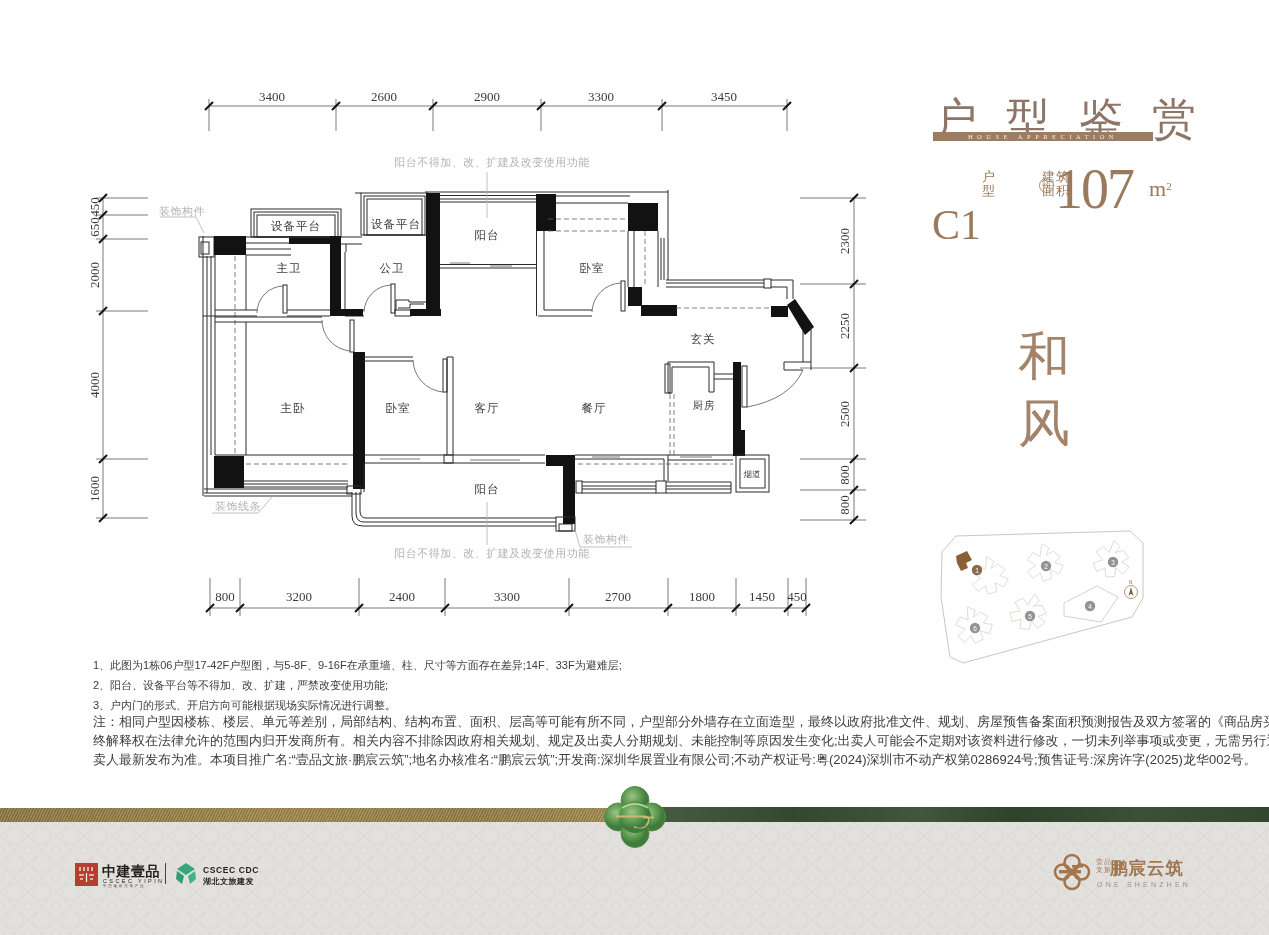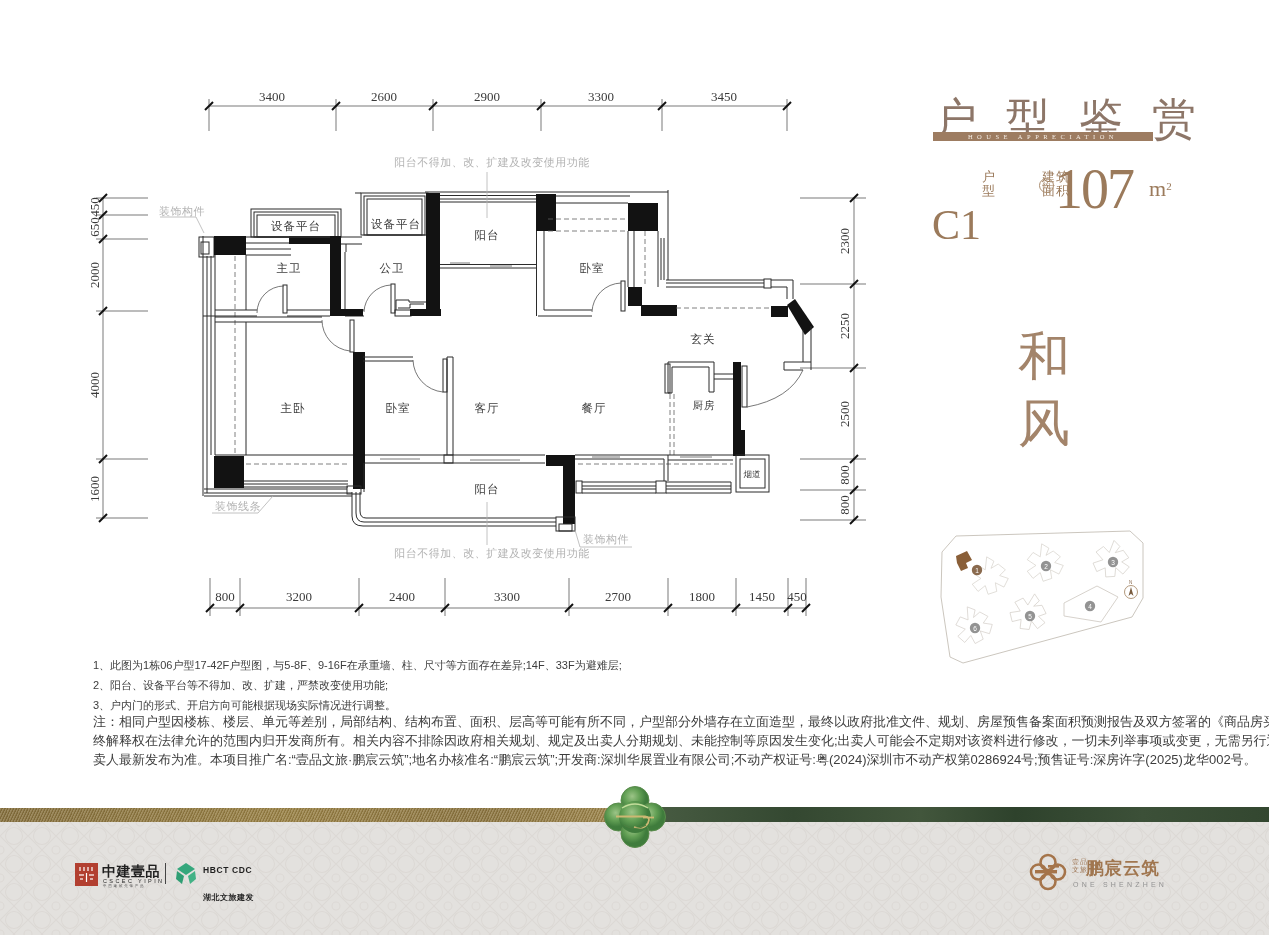--- a/index.html
+++ b/index.html
@@ -566,25 +566,25 @@
   <div class="abs" style="left:28px;top:22px;color:#555;font-size:3.5px;letter-spacing:1.8px;white-space:nowrap;">中国建筑先锋产品</div>
   <div class="abs" style="left:90px;top:1px;width:1px;height:21px;background:#444;"></div>
 
   <svg class="abs" style="left:98px;top:0px;" width="26" height="25" xmlns="http://www.w3.org/2000/svg">
     <g fill="#35a77c">
       <path d="M13,1 L22,7 L13,13 L4,7 Z"></path>
       <path d="M4,9 L11,14 L9,22 L3,17 Z" fill="#2f9e74"></path>
       <path d="M22,9 L15,14 L17,22 L23,17 Z" fill="#43b286"></path>
     </g>
   </svg>
-  <div class="abs" style="left:128px;top:3px;font-weight:bold;color:#1f1f1f;font-size:8.5px;letter-spacing:0.6px;white-space:nowrap;">HBCT CDC</div>
-  <div class="abs" style="left:128px;top:30px;font-weight:bold;color:#1f1f1f;font-size:8px;letter-spacing:0.5px;white-space:nowrap;">湖北文旅建发</div>
-</div>
-
-<div class="abs" style="left:1028px;top:852px;width:160px;height:44px;">
+  <div class="abs" style="left:128px;top:3px;font-weight:bold;color:#1f1f1f;font-size:8.5px;letter-spacing:0.6px;white-space:nowrap;">CSCEC CDC</div>
+  <div class="abs" style="left:128px;top:14px;font-weight:bold;color:#1f1f1f;font-size:8px;letter-spacing:0.5px;white-space:nowrap;">湖北文旅建发</div>
+</div>
+
+<div class="abs" style="left:1052px;top:852px;width:160px;height:44px;">
 
   <svg class="abs" style="left:0;top:0;" width="40" height="42" xmlns="http://www.w3.org/2000/svg">
     <g fill="none" stroke="#a5744a" stroke-width="2.6">
       <circle cx="20" cy="10.5" r="7.5"></circle>
       <circle cx="10.5" cy="20" r="7.5"></circle>
       <circle cx="29.5" cy="20" r="7.5"></circle>
       <circle cx="20" cy="29.5" r="7.5"></circle>
     </g>
     <rect x="7" y="18" width="22" height="3.4" fill="#a5744a"></rect>
     <rect x="20" y="13" width="11" height="2.6" fill="#a5744a"></rect>

